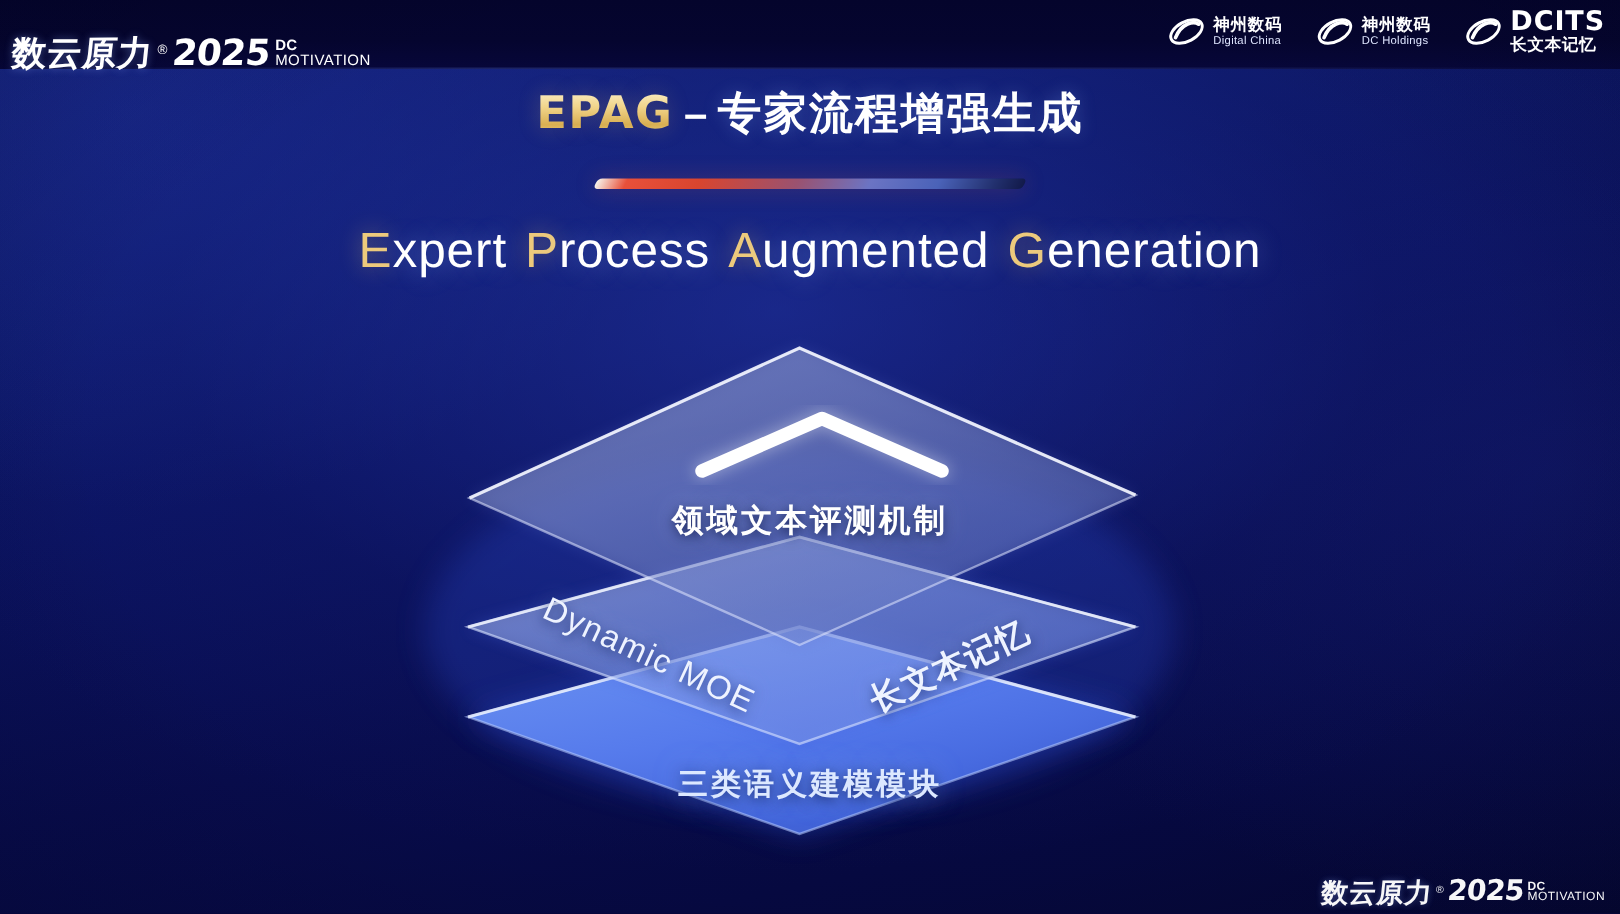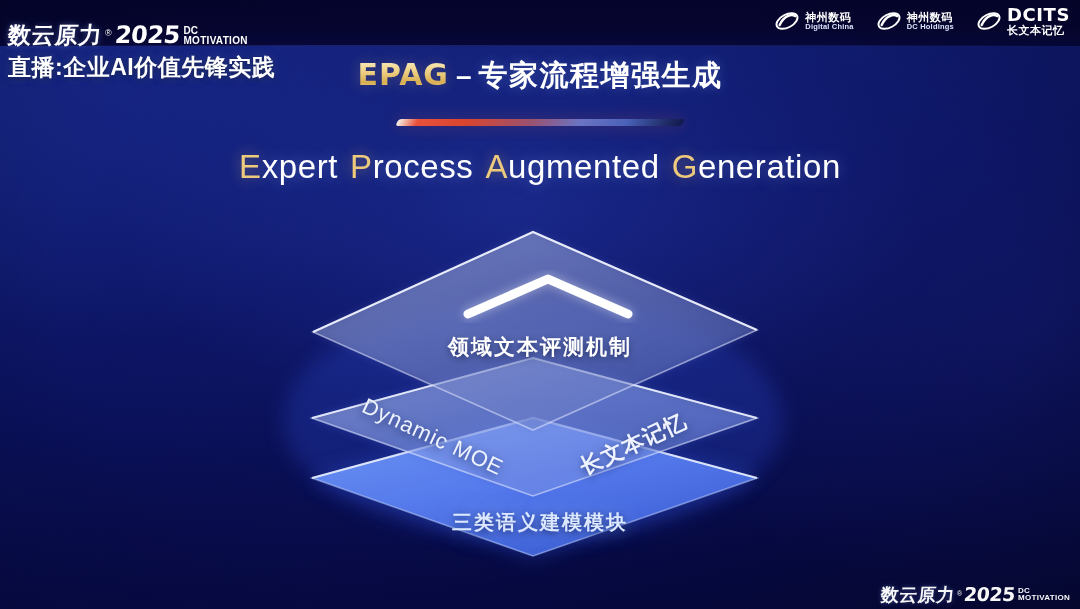--- a/index.html
+++ b/index.html
@@ -38,41 +38,41 @@
     line-height:1; transform:skewX(-6deg);
     text-shadow:0 0 6px rgba(140,170,255,.45);
   }
   .brand-reg{ font-size:9px; color:#fff; line-height:1; position:relative; top:-9px; }
   .brand-year{
     font-size:24px; font-weight:700; color:#fff; line-height:1; letter-spacing:-.5px;
     transform:skewX(-6deg); font-family:"DejaVu Sans",sans-serif;
   }
   .brand-tag{ line-height:.95; margin-left:1px; position:relative; top:-2px;margin-top:24px; }
   .brand-tag .dc{ display:block; font-size:10px; font-weight:700; color:#fff; letter-spacing:.2px; }
-  .brand-tag .mot{ display:block; font-size:10px; font-weight:700; color:#fff; letter-spacing:.3px; }
+  .brand-tag .mot{ display:block; font-size:10px; font-weight:400; color:#fff; letter-spacing:.3px; }
 
   
   .liveline{
     position:absolute; left:8px; top:52px; z-index:9;
     font-size:23px; font-weight:700; color:#ffffff; letter-spacing:.5px;
     text-shadow:0 1px 6px rgba(0,0,0,.6), 0 0 10px rgba(120,160,255,.35);
     white-space:nowrap;
   }
 
   
   .partners{
     position:absolute; right:10px; top:6px; z-index:9;
     display:flex; align-items:center; gap:22px;
   }
   .plogo{ display:flex; align-items:center; gap:5px; }
   .pmark{ width:26px; height:26px; position:relative; flex:none; }
   .pmark svg{ display:block; }
   .ptxt{ line-height:1.05; }
   .ptxt .cn{ display:block; font-size:11px; font-weight:700; color:#fff; letter-spacing:.5px; white-space:nowrap; }
-  .ptxt .en{ display:block; font-size:7.5px; font-weight:700; color:#dfe6ff; letter-spacing:.2px; white-space:nowrap; }
+  .ptxt .en{ display:block; font-size:7.5px; font-weight:400; color:#dfe6ff; letter-spacing:.2px; white-space:nowrap; }
   .ptxt .big{ display:block; font-size:18px; font-weight:700; color:#fff; letter-spacing:.6px; font-family:"DejaVu Sans",sans-serif; }
 
   
   .headline{
     position:absolute; left:0; top:56px; width:1080px; text-align:center; z-index:7;
     white-space:nowrap;
   }
   .headline .epag{
     font-size:30px; font-weight:700; letter-spacing:1px;
     font-family:"DejaVu Sans",sans-serif;
@@ -166,21 +166,20 @@
   <div class="brand">
     <span class="brand-cn">数云原力</span>
     <span class="brand-reg">®</span>
     <span class="brand-year">2025</span>
     <span class="brand-tag">
       <span class="dc">DC</span>
       <span class="mot">MOTIVATION</span>
     </span>
   </div>
 
-  <div class="liveline">直播:企业AI价值先锋实践</div>
 
   <div class="partners">
 
     <div class="plogo">
       <span class="pmark">
         <svg viewBox="0 0 32 32" width="26" height="26" aria-hidden="true">
           <ellipse cx="16" cy="16" rx="14" ry="8" transform="rotate(-28 16 16)" fill="none" stroke="#ffffff" stroke-width="2.4"></ellipse>
           <path d="M7 21 C12 9, 22 7, 26 10" fill="none" stroke="#ffffff" stroke-width="3" stroke-linecap="round"></path>
         </svg>
       </span>

